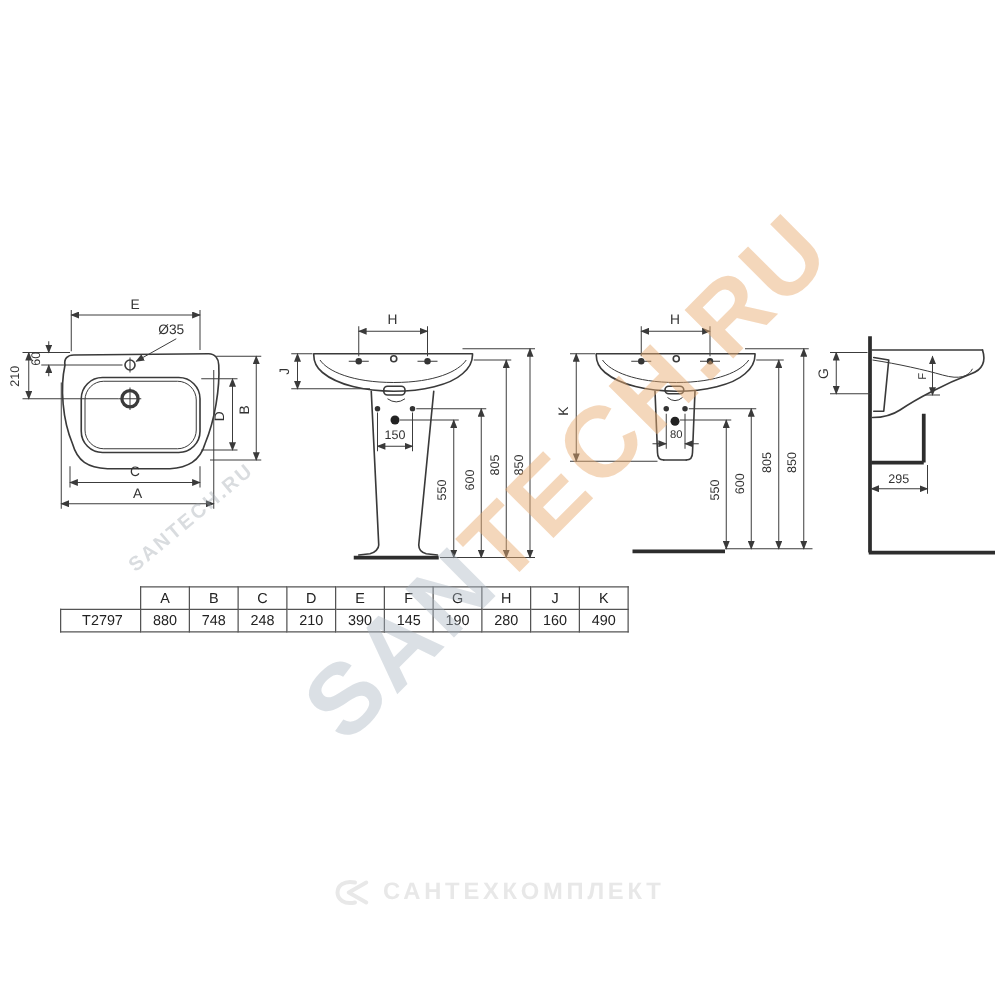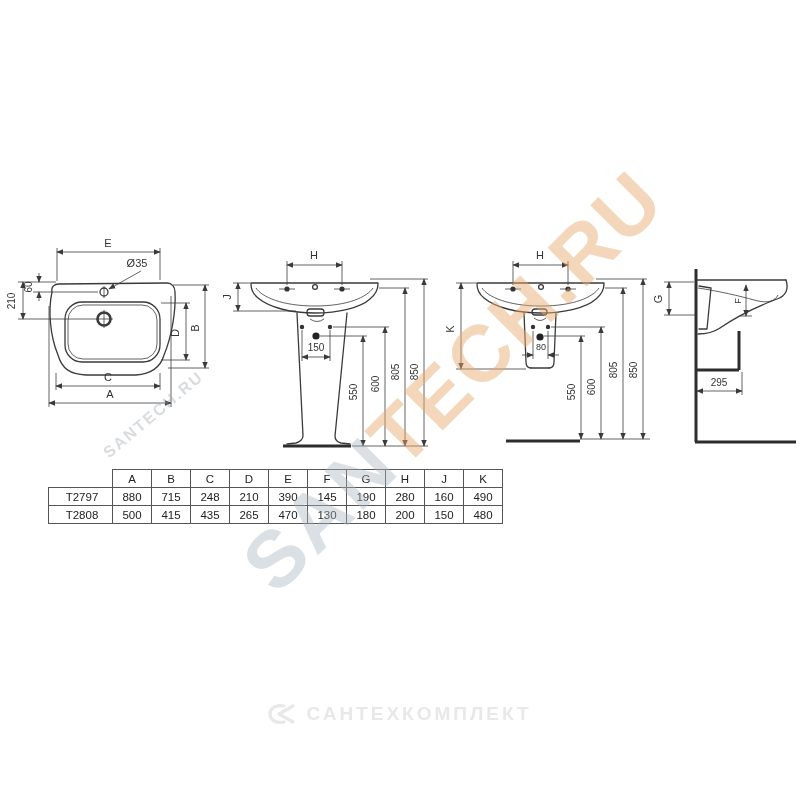--- a/index.html
+++ b/index.html
@@ -243,43 +243,30 @@
           <th>G</th>
           <th>H</th>
           <th>J</th>
           <th>K</th>
         </tr>
       </thead>
     <tbody>
         <tr>
           <th class="model">T2797</th>
           <td>880</td>
-          <td>715</td>
+          <td>748</td>
           <td>248</td>
           <td>210</td>
           <td>390</td>
           <td>145</td>
           <td>190</td>
           <td>280</td>
           <td>160</td>
           <td>490</td>
         </tr>
-        <tr>
-          <th class="model">T2808</th>
-          <td>500</td>
-          <td>415</td>
-          <td>435</td>
-          <td>265</td>
-          <td>470</td>
-          <td>130</td>
-          <td>180</td>
-          <td>200</td>
-          <td>150</td>
-          <td>480</td>
-        </tr>
       </tbody>
   </table>
 
   <div class="wm-big"><span class="wm-gray">SAN</span><span class="wm-orange">TECH.RU</span></div>
 
   <div class="logo">
     <svg width="28" height="22" viewBox="0 0 28 22">
       <path d="M16,3 C7,1 2,6 2,11 C2,16 7,21 16,19" stroke="#e8e8e8" stroke-width="3.2" fill="none" stroke-linecap="round"></path>
       <path d="M11,11 L25,3 M11,11 L25,19" stroke="#e8e8e8" stroke-width="3.2" fill="none" stroke-linecap="round"></path>
     </svg>

